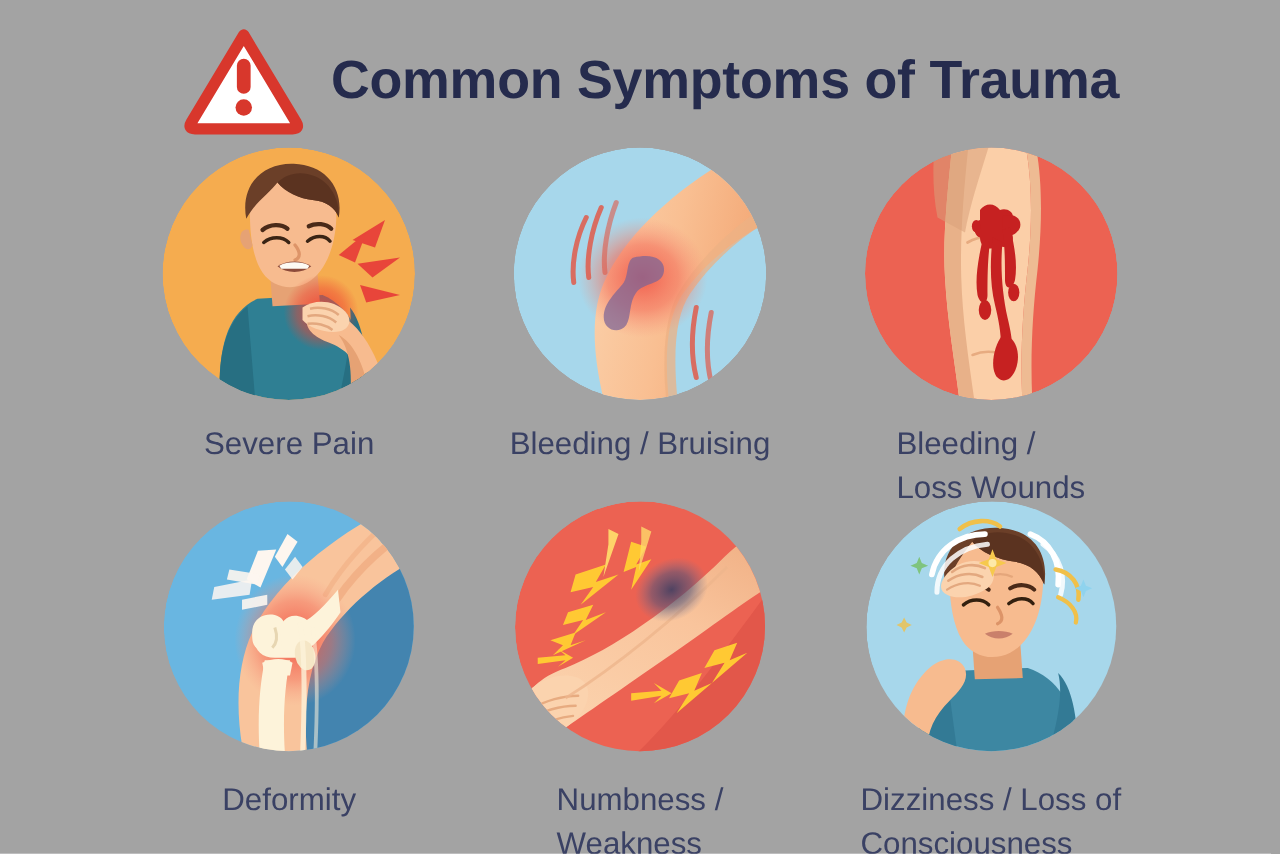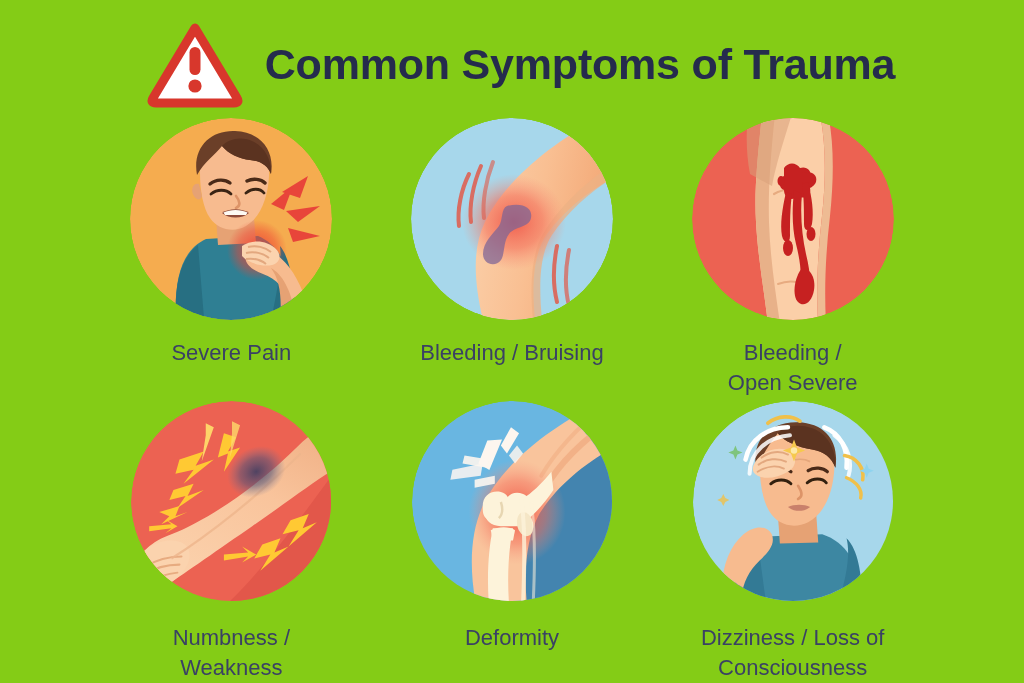--- a/index.html
+++ b/index.html
@@ -12,21 +12,21 @@
 
   body {
     background: #f3f3f5;
     font-family: "Liberation Sans", sans-serif;
   }
 
   #infographic {
     position: relative;
     width: 1024px;
     height: 683px;
-    background: #84cc16;
+    background: #a3a3a3;
     padding-left: 23px;
   }
 
   
   .header {
     position: absolute;
     left: 0;
     top: 14px;
     width: 1024px;
     height: 100px;
@@ -80,22 +80,21 @@
     border-radius: 50%;
     overflow: hidden;
     position: relative;
     flex: 0 0 auto;
   }
 
   .circle-wrap svg { display: block; width: 202px; height: 202px; }
 
   .cell-label {
     margin-top: 18px;
-    text-align: center;
-    font-size: 22px;
+    font-size: 25px;
     color: #3a4164;
     line-height: 1.38;
     max-width: 240px;
     white-space: pre-line;
   }
 
   .cell-4 .circle-wrap,
   .cell-5 .circle-wrap,
   .cell-6 .circle-wrap { width: 200px; height: 200px; }
 
@@ -278,21 +277,77 @@
             <path d="M110 150 C118 150 124 160 122 172 C120 184 112 190 106 184
                      C100 178 102 160 110 150 Z" fill="#c62121"></path>
 
             <ellipse cx="96" cy="130" rx="5" ry="8" fill="#c62121"></ellipse>
             <ellipse cx="119" cy="116" rx="4.5" ry="7" fill="#c62121"></ellipse>
             <ellipse cx="89" cy="63" rx="3.5" ry="5" fill="#c62121"></ellipse>
           </g>
         </svg>
       </div>
       <div class="cell-label">Bleeding /
-Open Severe</div>
+Loss Wounds</div>
+    </div>
+
+    <div class="cell cell-4">
+      <div class="circle-wrap">
+        <svg viewBox="0 0 200 200">
+          <defs>
+            <clipPath id="p4clip">
+                <circle cx="100" cy="100" r="100"></circle>
+              </clipPath>
+            <radialGradient id="p4inflam" cx="50%" cy="50%" r="50%">
+              <stop offset="0%" stop-color="#f0503e" stop-opacity="0.95"></stop>
+              <stop offset="60%" stop-color="#f4705c" stop-opacity="0.5"></stop>
+              <stop offset="100%" stop-color="#f79a84" stop-opacity="0"></stop>
+            </radialGradient>
+          </defs>
+          <g clip-path="url(#p4clip)">
+            <circle cx="100" cy="100" r="100" fill="#69b6e1"></circle>
+
+            <path d="M200 8 L200 200 L112 200 C104 160 106 128 118 104
+                     C132 74 164 34 200 8 Z" fill="#3d7ba6" opacity="0.85"></path>
+
+            <path d="M200 -4 L200 46 C170 62 142 86 126 112 C114 134 110 166 114 204
+                     L64 204 C56 166 58 130 70 104 C90 60 146 18 200 -4 Z" fill="#f9c49c"></path>
+
+            <path d="M200 18 C170 38 146 62 132 86" stroke="#f0ad82" stroke-width="6" fill="none" stroke-linecap="round" opacity="0.8"></path>
+            <path d="M192 4 C164 26 142 50 128 74" stroke="#f0ad82" stroke-width="4" fill="none" stroke-linecap="round" opacity="0.55"></path>
+
+            <ellipse cx="104" cy="110" rx="48" ry="52" fill="url(#p4inflam)"></ellipse>
+
+            <path d="M138 70 C128 82 118 92 110 96 L86 96 C78 96 72 102 72 110
+                     C72 118 78 124 88 124 L104 124 C114 120 128 106 140 88 Z" fill="#fdf3da"></path>
+
+            <path d="M70 104 C70 94 78 88 88 90 C96 92 98 100 96 108
+                     C94 118 84 122 76 118 C70 115 70 110 70 104 Z" fill="#fdf3da"></path>
+            <path d="M92 104 C92 94 100 88 110 92 C118 95 118 104 114 112
+                     C110 120 100 122 94 116 Z" fill="#fdf3da"></path>
+            <path d="M88 100 C90 106 90 112 86 116" stroke="#e7d6b2" stroke-width="2.4" fill="none"></path>
+
+            <path d="M80 126 C76 146 74 170 76 200 L96 200 C94 170 96 146 100 126 Z" fill="#fdf3da"></path>
+            <path d="M78 128 C86 124 96 124 102 128 L100 138 L80 138 Z" fill="#fdf3da"></path>
+
+            <ellipse cx="112" cy="122" rx="8" ry="12" fill="#f5e6c6" transform="rotate(-12 112 122)"></ellipse>
+
+            <path d="M108 96 C112 120 112 152 110 200" stroke="#fdf3da" stroke-width="4" fill="none" opacity="0.8"></path>
+            <path d="M118 100 C122 126 122 158 120 200" stroke="#fdf3da" stroke-width="3" fill="none" opacity="0.55"></path>
+
+            <path d="M72 40 L86 36 L80 68 L68 64 Z" fill="#fdf6ef" transform="rotate(12 77 52)"></path>
+            <path d="M98 26 L106 32 L94 52 L88 44 Z" fill="#fdf6ef"></path>
+            <path d="M40 68 L70 62 L68 74 L38 78 Z" fill="#e8edf0"></path>
+            <path d="M52 54 L76 58 L74 66 L50 62 Z" fill="#fdf6ef" opacity="0.9"></path>
+            <path d="M62 78 L82 74 L82 82 L62 86 Z" fill="#fdf6ef" opacity="0.9"></path>
+            <path d="M96 54 L104 44 L110 52 L102 62 Z" fill="#fdf6ef" opacity="0.85"></path>
+          </g>
+        </svg>
+      </div>
+      <div class="cell-label">Deformity</div>
     </div>
 
     <div class="cell cell-5">
       <div class="circle-wrap">
         <svg viewBox="0 0 200 200">
           <defs>
             <clipPath id="p5clip">
                 <circle cx="100" cy="100" r="100"></circle>
               </clipPath>
             <radialGradient id="p5bruise" cx="50%" cy="50%" r="50%">
@@ -338,76 +393,20 @@
 
             <path d="M92 152 L116 150 L110 144 L124 152 L110 160 L116 154 L92 158 Z" fill="#ffc933"></path>
             <path d="M18 124 L40 122 L34 117 L46 124 L34 131 L40 126 L18 129 Z" fill="#ffc933"></path>
           </g>
         </svg>
       </div>
       <div class="cell-label">Numbness /
 Weakness</div>
     </div>
 
-    <div class="cell cell-4">
-      <div class="circle-wrap">
-        <svg viewBox="0 0 200 200">
-          <defs>
-            <clipPath id="p4clip">
-                <circle cx="100" cy="100" r="100"></circle>
-              </clipPath>
-            <radialGradient id="p4inflam" cx="50%" cy="50%" r="50%">
-              <stop offset="0%" stop-color="#f0503e" stop-opacity="0.95"></stop>
-              <stop offset="60%" stop-color="#f4705c" stop-opacity="0.5"></stop>
-              <stop offset="100%" stop-color="#f79a84" stop-opacity="0"></stop>
-            </radialGradient>
-          </defs>
-          <g clip-path="url(#p4clip)">
-            <circle cx="100" cy="100" r="100" fill="#69b6e1"></circle>
-
-            <path d="M200 8 L200 200 L112 200 C104 160 106 128 118 104
-                     C132 74 164 34 200 8 Z" fill="#3d7ba6" opacity="0.85"></path>
-
-            <path d="M200 -4 L200 46 C170 62 142 86 126 112 C114 134 110 166 114 204
-                     L64 204 C56 166 58 130 70 104 C90 60 146 18 200 -4 Z" fill="#f9c49c"></path>
-
-            <path d="M200 18 C170 38 146 62 132 86" stroke="#f0ad82" stroke-width="6" fill="none" stroke-linecap="round" opacity="0.8"></path>
-            <path d="M192 4 C164 26 142 50 128 74" stroke="#f0ad82" stroke-width="4" fill="none" stroke-linecap="round" opacity="0.55"></path>
-
-            <ellipse cx="104" cy="110" rx="48" ry="52" fill="url(#p4inflam)"></ellipse>
-
-            <path d="M138 70 C128 82 118 92 110 96 L86 96 C78 96 72 102 72 110
-                     C72 118 78 124 88 124 L104 124 C114 120 128 106 140 88 Z" fill="#fdf3da"></path>
-
-            <path d="M70 104 C70 94 78 88 88 90 C96 92 98 100 96 108
-                     C94 118 84 122 76 118 C70 115 70 110 70 104 Z" fill="#fdf3da"></path>
-            <path d="M92 104 C92 94 100 88 110 92 C118 95 118 104 114 112
-                     C110 120 100 122 94 116 Z" fill="#fdf3da"></path>
-            <path d="M88 100 C90 106 90 112 86 116" stroke="#e7d6b2" stroke-width="2.4" fill="none"></path>
-
-            <path d="M80 126 C76 146 74 170 76 200 L96 200 C94 170 96 146 100 126 Z" fill="#fdf3da"></path>
-            <path d="M78 128 C86 124 96 124 102 128 L100 138 L80 138 Z" fill="#fdf3da"></path>
-
-            <ellipse cx="112" cy="122" rx="8" ry="12" fill="#f5e6c6" transform="rotate(-12 112 122)"></ellipse>
-
-            <path d="M108 96 C112 120 112 152 110 200" stroke="#fdf3da" stroke-width="4" fill="none" opacity="0.8"></path>
-            <path d="M118 100 C122 126 122 158 120 200" stroke="#fdf3da" stroke-width="3" fill="none" opacity="0.55"></path>
-
-            <path d="M72 40 L86 36 L80 68 L68 64 Z" fill="#fdf6ef" transform="rotate(12 77 52)"></path>
-            <path d="M98 26 L106 32 L94 52 L88 44 Z" fill="#fdf6ef"></path>
-            <path d="M40 68 L70 62 L68 74 L38 78 Z" fill="#e8edf0"></path>
-            <path d="M52 54 L76 58 L74 66 L50 62 Z" fill="#fdf6ef" opacity="0.9"></path>
-            <path d="M62 78 L82 74 L82 82 L62 86 Z" fill="#fdf6ef" opacity="0.9"></path>
-            <path d="M96 54 L104 44 L110 52 L102 62 Z" fill="#fdf6ef" opacity="0.85"></path>
-          </g>
-        </svg>
-      </div>
-      <div class="cell-label">Deformity</div>
-    </div>
-
     <div class="cell cell-6">
       <div class="circle-wrap">
         <svg viewBox="0 0 200 200">
           <defs>
             <clipPath id="p6clip">
                 <circle cx="100" cy="100" r="100"></circle>
               </clipPath>
           </defs>
           <g clip-path="url(#p6clip)">
             <circle cx="100" cy="100" r="100" fill="#a7d7eb"></circle>

